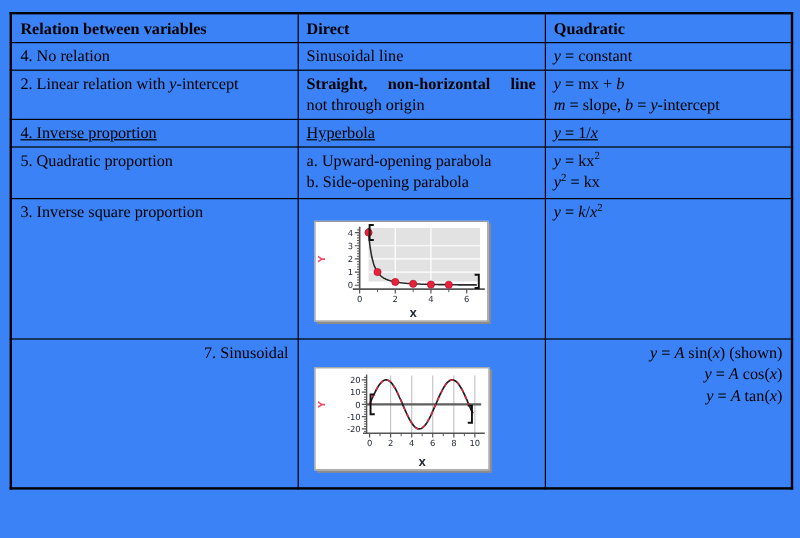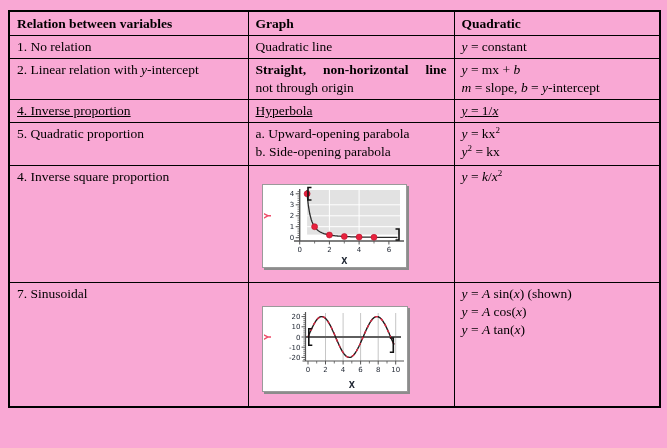--- a/index.html
+++ b/index.html
@@ -1,36 +1,36 @@
 <!DOCTYPE html>
 <html><head>
 <meta charset="utf-8">
 <style>
   * { box-sizing: border-box; }
   html, body { margin: 0; padding: 0; background: #ffffff; }
   .sheet {
-    position: relative; width: 667px; height: 448px; background: #f9a8d4;
+    position: relative; width: 667px; height: 448px; background: #3b82f6;
     font-family: "Liberation Serif", "DejaVu Serif", serif; color: #000;
     overflow: hidden;
   }
   table.main {
     position: absolute; left: 8px; top: 10px; width: 651px;
     border-collapse: collapse; table-layout: fixed;
     border: 2px solid #000;
   }
   col.c1 { width: 239px; } col.c2 { width: 206px; } col.c3 { width: 206px; }
   th, td {
     border: 1px solid #000; padding: 2px 7px; vertical-align: top;
     font-size: 13.5px; line-height: 18px; overflow: hidden;
   }
   th { text-align: left; font-weight: bold; padding-top: 3px; font-size: 13.5px; }
   tr.hrow  { height: 22px; }
   tr.hR1 { height: 22px; }  tr.hR2 { height: 39px; }  tr.hR3 { height: 42px; }
   tr.hR4 { height: 23px; text-decoration: underline; }  tr.hR5 { height: 43px; margin-left: 44px; }  tr.hR6 { height: 117px; }
-  tr.hR7 { height: 124px; }
+  tr.hR7 { height: 124px; text-align: right; }
   .line { display: block; }
   .stretch { text-align: justify; text-align-last: justify; font-weight: bold; }
   i { font-style: italic; }
   sup { font-size: 9px; line-height: 0; }
   .chart-frame {
     background: #ffffff;
     border: 1px solid #9a9a9a;
     box-shadow: 2px 2px 0 #8c8c8c;
   }
   .cf1 { width: 145px; height: 84px; margin: 16px 0 0 6px; }
@@ -43,28 +43,28 @@
 <div class="sheet">
   <table class="main">
     <colgroup>
         <col class="c1">
         <col class="c2">
         <col class="c3">
       </colgroup>
     <tbody>
         <tr class="hrow">
       <th>Relation between variables</th>
-      <th>Graph</th>
+      <th>Direct</th>
       <th>Quadratic</th>
     </tr>
 
     <tr class="hR1">
-      <td>1. No relation</td>
-      <td>
-        <span class="line">Quadratic line</span>
+      <td>4. No relation</td>
+      <td>
+        <span class="line">Sinusoidal line</span>
       </td>
       <td>
         <span class="line"><i>y</i> = constant</span>
       </td>
     </tr>
 
     <tr class="hR2">
       <td>2. Linear relation with <i>y</i>-intercept</td>
       <td>
         <span class="line stretch">Straight, non-horizontal line</span>
@@ -93,21 +93,21 @@
         <span class="line">a. Upward-opening parabola</span>
         <span class="line">b. Side-opening parabola</span>
       </td>
       <td>
         <span class="line"><i>y</i> = kx<sup>2</sup></span>
         <span class="line"><i>y</i><sup>2</sup> = kx</span>
       </td>
     </tr>
 
     <tr class="hR6">
-      <td>4. Inverse square proportion</td>
+      <td>3. Inverse square proportion</td>
       <td>
         <div class="chart-frame cf1" id="chart0">
               <svg width="143" height="82" viewBox="0 0 143 82" xmlns="http://www.w3.org/2000/svg">
                 <rect x="44.1" y="5" width="92.9" height="44.6" fill="#e2e2e2"></rect>
                 <line x1="44.1" y1="41.7" x2="137" y2="41.7" stroke="#ffffff" stroke-width="1"></line>
                 <line x1="44.1" y1="30.8" x2="137" y2="30.8" stroke="#ffffff" stroke-width="1"></line>
                 <line x1="44.1" y1="19.8" x2="137" y2="19.8" stroke="#ffffff" stroke-width="1"></line>
                 <line x1="66.4" y1="5" x2="66.4" y2="49.6" stroke="#ffffff" stroke-width="1"></line>
                 <line x1="96.1" y1="5" x2="96.1" y2="49.6" stroke="#ffffff" stroke-width="1"></line>
                 <line x1="36.7" y1="4" x2="36.7" y2="56" stroke="#555555" stroke-width="1.4"></line>

